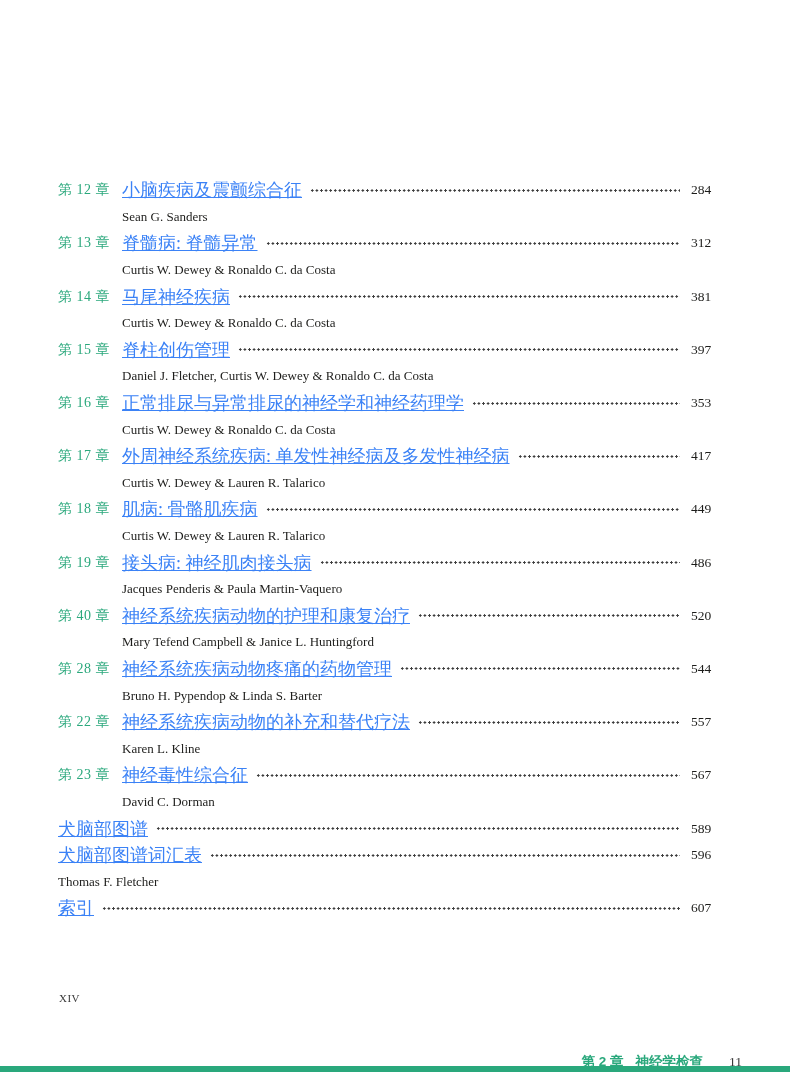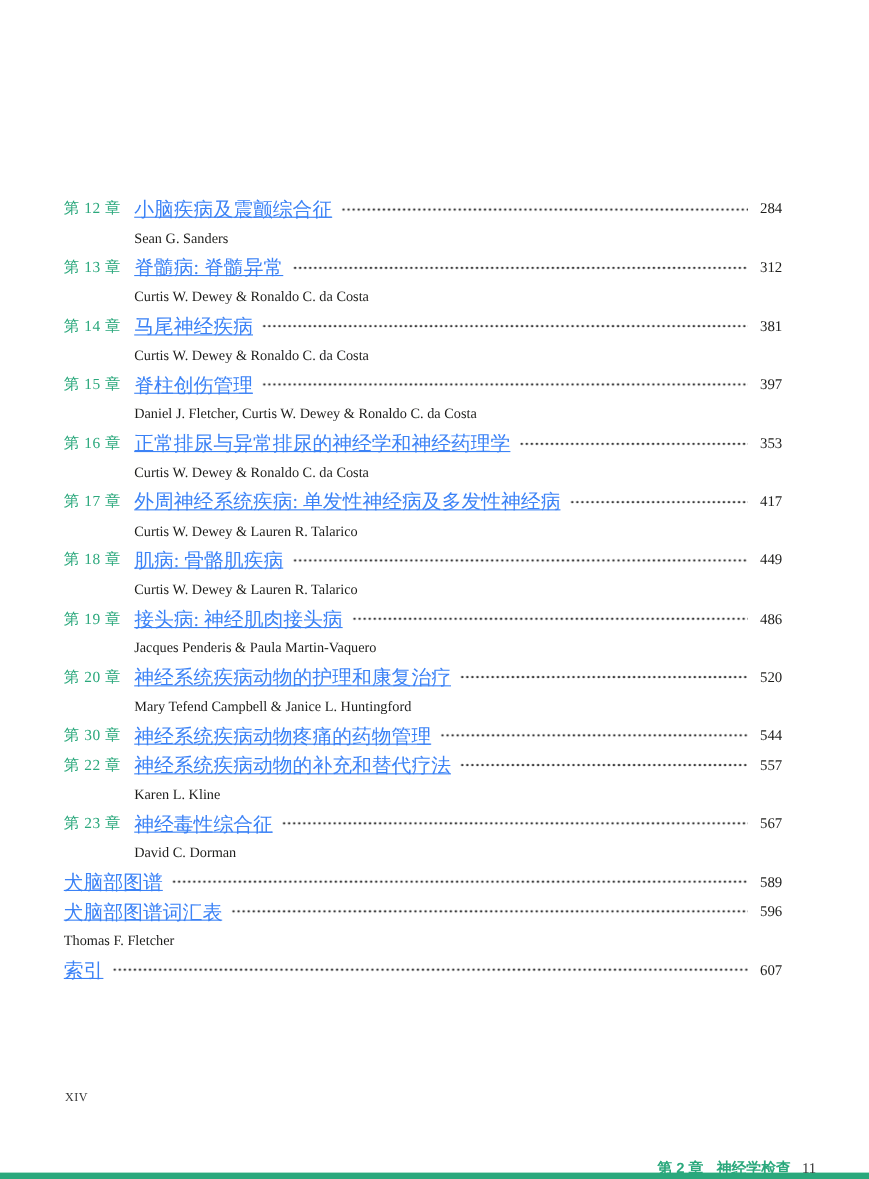--- a/index.html
+++ b/index.html
@@ -75,21 +75,21 @@
   }
   .running-footer .rf-teal{
     color:#2aa87c;
     font-weight:600;
   }
   .running-footer .rf-gap{display:inline-block;width:12px;}
   .running-footer .rf-page{
     color:#3a3a3a;
     font-weight:400;
     font-family:"Liberation Serif","DejaVu Serif",serif;
-    margin-left:10px;
+    margin-left:26px;
   }
   .footer-bar{
     position:absolute;
     left:0;right:0;bottom:0;
     height:6px;
     background:#2aa87c;
     z-index:1;
   }
 </style>
 </head>
@@ -156,33 +156,34 @@
 
     <div class="toc-row entry-line">
       <span class="ch">第 19 章</span>
       <span class="title">接头病: 神经肌肉接头病</span>
       <span class="leader"></span>
       <span class="pg">486</span>
     </div>
     <div class="toc-row author-line indent">Jacques Penderis &amp; Paula Martin-Vaquero</div>
 
     <div class="toc-row entry-line">
-      <span class="ch">第 20 章</span>
+      <span class="ch">第 40 章</span>
       <span class="title">神经系统疾病动物的护理和康复治疗</span>
       <span class="leader"></span>
       <span class="pg">520</span>
     </div>
     <div class="toc-row author-line indent">Mary Tefend Campbell &amp; Janice L. Huntingford</div>
 
     <div class="toc-row entry-line">
-      <span class="ch">第 30 章</span>
+      <span class="ch">第 28 章</span>
       <span class="title">神经系统疾病动物疼痛的药物管理</span>
       <span class="leader"></span>
       <span class="pg">544</span>
     </div>
+    <div class="toc-row author-line indent">Bruno H. Pypendop &amp; Linda S. Barter</div>
 
     <div class="toc-row entry-line">
       <span class="ch">第 22 章</span>
       <span class="title">神经系统疾病动物的补充和替代疗法</span>
       <span class="leader"></span>
       <span class="pg">557</span>
     </div>
     <div class="toc-row author-line indent">Karen L. Kline</div>
 
     <div class="toc-row entry-line">

